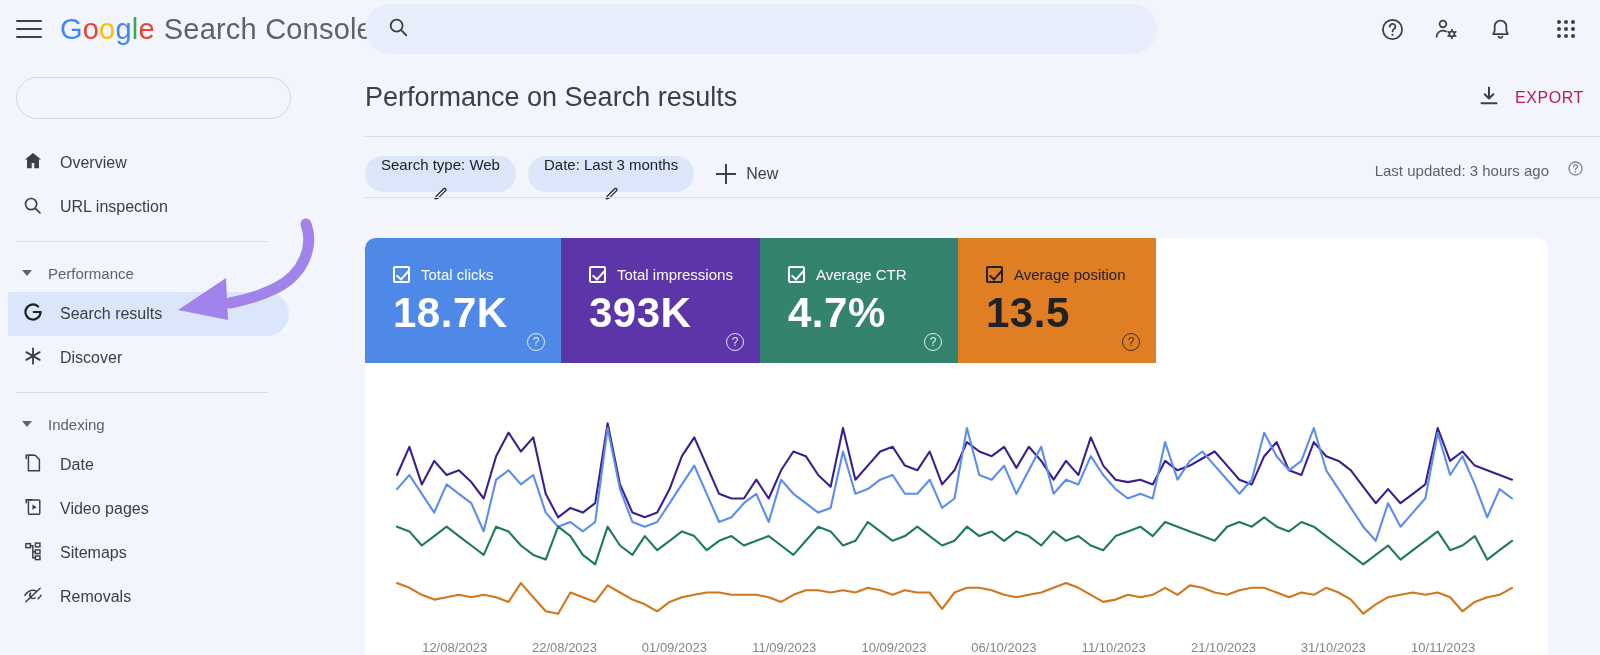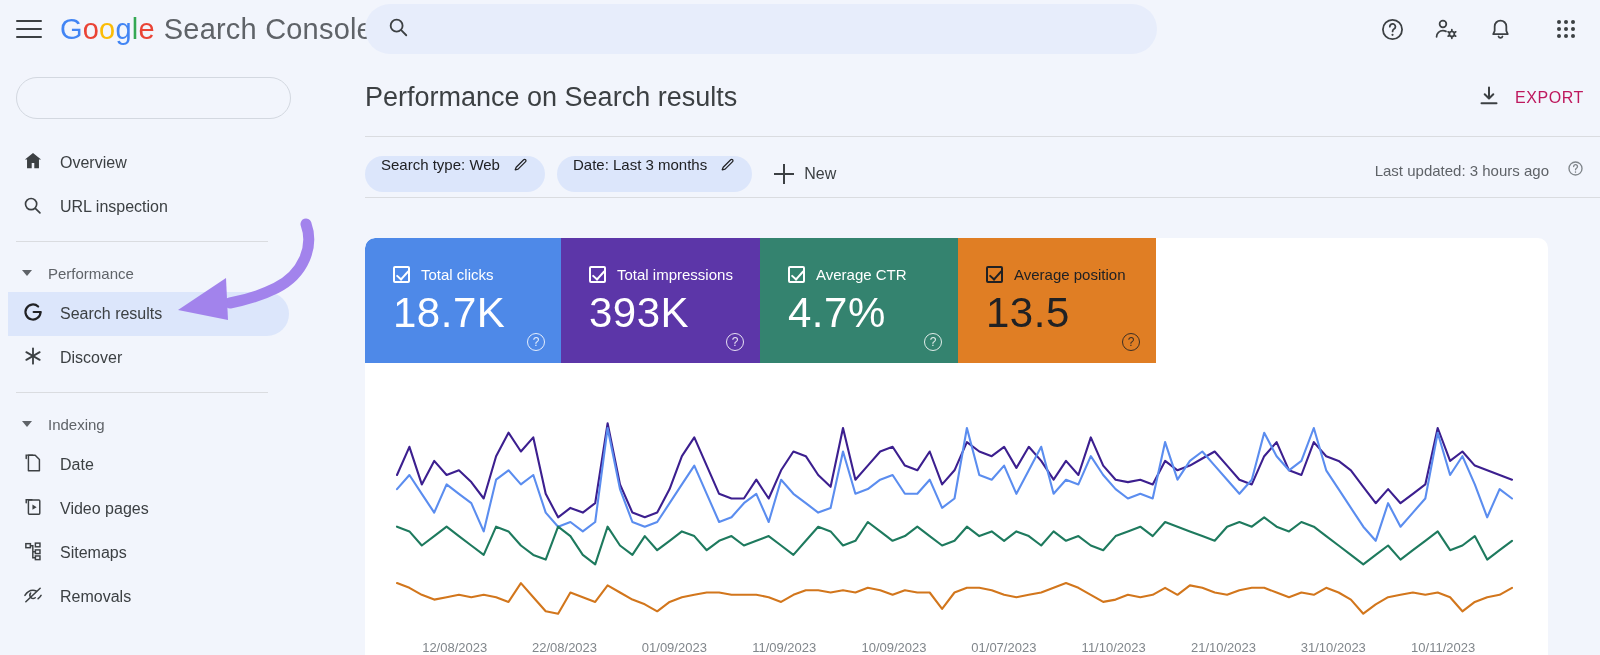--- a/index.html
+++ b/index.html
@@ -77,22 +77,22 @@
   #pagetitle { position: absolute; left: 0px; top: 24px; font-size: 27px; color: #3c4043; font-weight: 400; }
   #exportbtn {
     position: absolute; right: 16px; top: 26px; display: flex; align-items: center; gap: 14px;
     cursor: pointer;
   }
   #exportbtn .lbl { font-size: 16px; color: #be185d; letter-spacing: .6px; }
   #hr1 { position: absolute; left: 0; top: 78px; width: 1235px; height: 1px; background: #dadce0; }
 
   #filterbar { position: absolute; left: 0; top: 93px; height: 46px; display: flex; align-items: center; gap: 12px; }
   .chip {
-    display: flex; height: 36px; padding: 0 16px;
-    background: #dce6fb; border-radius: 19px; font-size: 15px; color: #202124; cursor: pointer; gap: 12px;
+    display: flex; align-items: center; height: 36px; padding: 0 16px;
+    background: #dce6fb; border-radius: 19px; font-size: 15px; color: #202124; cursor: pointer; gap: 12px; flex-direction: column;
   }
   .newbtn { display:flex; align-items:center; gap: 10px; margin-left: 10px; cursor: pointer; font-size: 16px; color: #3c4043; }
   .plusicon { position: relative; width: 20px; height: 20px; }
   .plusicon::before, .plusicon::after { content:""; position:absolute; background:#3c4043; }
   .plusicon::before { left: 9px; top: 0; width: 2px; height: 20px; }
   .plusicon::after { left: 0; top: 9px; width: 20px; height: 2px; }
 
   #lastupdated {
     position: absolute; right: 16px; top: 102px; display: flex; align-items: center; gap: 18px;
     font-size: 15px; color: #5f6368;
@@ -110,21 +110,21 @@
   .card .chead { display: flex; align-items: center; gap: 11px; font-size: 15px; }
   .card .cbox {
     width: 17px; height: 17px; border: 2px solid currentColor; border-radius: 2px;
     position: relative; flex: 0 0 17px;
   }
   .card .cbox::after {
     content: ""; position: absolute; left: 4px; top: 0px; width: 5px; height: 10px;
     border-right: 2px solid currentColor; border-bottom: 2px solid currentColor;
     transform: rotate(42deg);
   }
-  .card .cval { font-size: 42px; font-weight: 400; margin-top: 6px; letter-spacing: .5px; }
+  .card .cval { font-size: 42px; font-weight: 700; margin-top: 6px; letter-spacing: .5px; }
   .card .qm {
     position: absolute; right: 16px; bottom: 12px; width: 18px; height: 18px;
     border: 1.5px solid currentColor; border-radius: 50%; font-size: 12px;
     display:flex; align-items:center; justify-content:center; opacity: .85; cursor: pointer;
   }
 
   #chartarea { position: relative; width: 1183px; height: 305px; background: #fff; }
   #chartsvg { position: absolute; left: 0; top: 0; }
   #xaxis {
     position: absolute; left: 0; bottom: 8px; width: 1183px; height: 20px;
@@ -382,21 +382,21 @@
             <path d="M32.0 126.1 L44.4 112.0 L56.8 130.8 L69.2 149.6 L81.6 121.4 L93.9 130.8 L106.3 140.2 L118.7 168.4 L131.1 116.7 L143.5 107.3 L155.9 121.4 L168.3 112.0 L180.7 149.6 L193.1 163.7 L205.4 159.0 L217.8 168.4 L230.2 159.0 L242.6 65.0 L255.0 126.1 L267.4 159.0 L279.8 163.7 L292.2 159.0 L304.6 140.2 L316.9 121.4 L329.3 102.6 L341.7 130.8 L354.1 159.0 L366.5 154.3 L378.9 140.2 L391.3 130.8 L403.7 159.0 L416.1 116.7 L428.4 130.8 L440.8 140.2 L453.2 149.6 L465.6 144.9 L478.0 88.5 L490.4 130.8 L502.8 126.1 L515.2 116.7 L527.6 112.0 L539.9 130.8 L552.3 130.8 L564.7 116.7 L577.1 144.9 L589.5 135.5 L601.9 65.0 L614.3 112.0 L626.7 116.7 L639.1 102.6 L651.4 130.8 L663.8 107.3 L676.2 83.8 L688.6 130.8 L701.0 116.7 L713.4 121.4 L725.8 93.2 L738.2 112.0 L750.6 126.1 L762.9 135.5 L775.3 130.8 L787.7 135.5 L800.1 79.1 L812.5 116.7 L824.9 97.9 L837.3 88.5 L849.7 102.6 L862.1 116.7 L874.4 130.8 L886.8 116.7 L899.2 69.7 L911.6 93.2 L924.0 107.3 L936.4 97.9 L948.8 65.0 L961.2 107.3 L973.6 126.1 L985.9 144.9 L998.3 163.7 L1010.7 177.8 L1023.1 140.2 L1035.5 163.7 L1047.9 149.6 L1060.3 135.5 L1072.7 69.7 L1085.1 112.0 L1097.4 93.2 L1109.8 121.4 L1122.2 154.3 L1134.6 126.1 L1147.0 135.5" fill="none" stroke="#5b8def" stroke-width="2.1" stroke-linejoin="round" stroke-linecap="round"></path>
             <path d="M32.0 163.7 L44.4 168.4 L56.8 182.5 L69.2 173.1 L81.6 163.7 L93.9 173.1 L106.3 182.5 L118.7 191.9 L131.1 163.7 L143.5 168.4 L155.9 182.5 L168.3 191.9 L180.7 196.6 L193.1 163.7 L205.4 173.1 L217.8 191.9 L230.2 201.3 L242.6 163.7 L255.0 182.5 L267.4 191.9 L279.8 173.1 L292.2 187.2 L304.6 177.8 L316.9 168.4 L329.3 173.1 L341.7 187.2 L354.1 177.8 L366.5 173.1 L378.9 182.5 L391.3 177.8 L403.7 173.1 L416.1 182.5 L428.4 191.9 L440.8 177.8 L453.2 163.7 L465.6 168.4 L478.0 182.5 L490.4 177.8 L502.8 159.0 L515.2 168.4 L527.6 177.8 L539.9 173.1 L552.3 163.7 L564.7 173.1 L577.1 182.5 L589.5 177.8 L601.9 163.7 L614.3 173.1 L626.7 168.4 L639.1 177.8 L651.4 168.4 L663.8 173.1 L676.2 182.5 L688.6 168.4 L701.0 177.8 L713.4 173.1 L725.8 182.5 L738.2 187.2 L750.6 173.1 L762.9 168.4 L775.3 163.7 L787.7 173.1 L800.1 159.0 L812.5 163.7 L824.9 168.4 L837.3 173.1 L849.7 177.8 L862.1 163.7 L874.4 159.0 L886.8 163.7 L899.2 154.3 L911.6 163.7 L924.0 168.4 L936.4 159.0 L948.8 163.7 L961.2 173.1 L973.6 182.5 L985.9 191.9 L998.3 201.3 L1010.7 191.9 L1023.1 182.5 L1035.5 196.6 L1047.9 187.2 L1060.3 177.8 L1072.7 168.4 L1085.1 187.2 L1097.4 182.5 L1109.8 173.1 L1122.2 196.6 L1134.6 187.2 L1147.0 177.8" fill="none" stroke="#1e7a5e" stroke-width="2.1" stroke-linejoin="round" stroke-linecap="round"></path>
             <path d="M32.0 220.1 L44.4 224.8 L56.8 231.8 L69.2 236.6 L81.6 234.2 L93.9 231.8 L106.3 234.2 L118.7 231.8 L131.1 234.2 L143.5 238.9 L155.9 220.1 L168.3 234.2 L180.7 248.3 L193.1 250.7 L205.4 229.5 L217.8 234.2 L230.2 238.9 L242.6 222.4 L255.0 229.5 L267.4 236.6 L279.8 241.3 L292.2 248.3 L304.6 238.9 L316.9 234.2 L329.3 231.8 L341.7 229.5 L354.1 229.5 L366.5 231.8 L378.9 231.8 L391.3 231.8 L403.7 234.2 L416.1 238.9 L428.4 231.8 L440.8 227.2 L453.2 227.2 L465.6 229.5 L478.0 227.2 L490.4 229.5 L502.8 224.8 L515.2 227.2 L527.6 231.8 L539.9 227.2 L552.3 229.5 L564.7 229.5 L577.1 245.9 L589.5 229.5 L601.9 224.8 L614.3 224.8 L626.7 227.2 L639.1 231.8 L651.4 234.2 L663.8 231.8 L676.2 229.5 L688.6 224.8 L701.0 220.1 L713.4 224.8 L725.8 231.8 L738.2 238.9 L750.6 236.6 L762.9 231.8 L775.3 234.2 L787.7 231.8 L800.1 224.8 L812.5 231.8 L824.9 222.4 L837.3 224.8 L849.7 229.5 L862.1 231.8 L874.4 227.2 L886.8 224.8 L899.2 224.8 L911.6 229.5 L924.0 234.2 L936.4 229.5 L948.8 231.8 L961.2 224.8 L973.6 229.5 L985.9 236.6 L998.3 250.7 L1010.7 241.3 L1023.1 234.2 L1035.5 231.8 L1047.9 229.5 L1060.3 231.8 L1072.7 229.5 L1085.1 234.2 L1097.4 248.3 L1109.8 238.9 L1122.2 234.2 L1134.6 231.8 L1147.0 224.8" fill="none" stroke="#d2761c" stroke-width="2.1" stroke-linejoin="round" stroke-linecap="round"></path>
           </svg>
         <div id="xaxis">
             <span style="left: 89.708px;">12/08/2023</span>
             <span style="left: 199.535px;">22/08/2023</span>
             <span style="left: 309.363px;">01/09/2023</span>
             <span style="left: 419.19px;">11/09/2023</span>
             <span style="left: 529.018px;">10/09/2023</span>
-            <span style="left: 638.845px;">01/07/2023</span>
+            <span style="left: 638.845px;">06/10/2023</span>
             <span style="left: 748.673px;">11/10/2023</span>
             <span style="left: 858.5px;">21/10/2023</span>
             <span style="left: 968.328px;">31/10/2023</span>
             <span style="left: 1078.16px;">10/11/2023</span>
           </div>
       </div>
     </div>
   </div>
 
   <svg id="arrow" width="150" height="118" viewBox="0 0 150 118">

